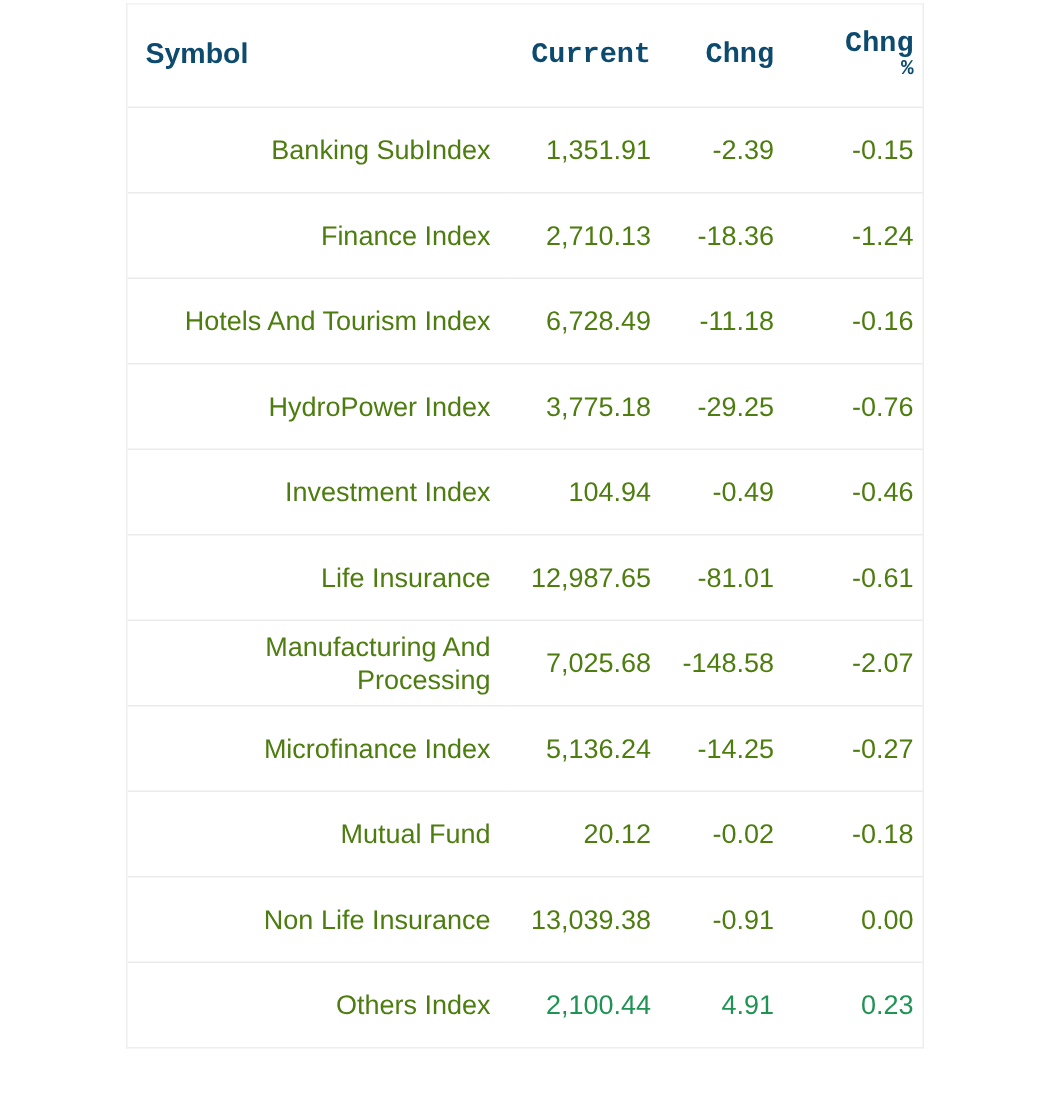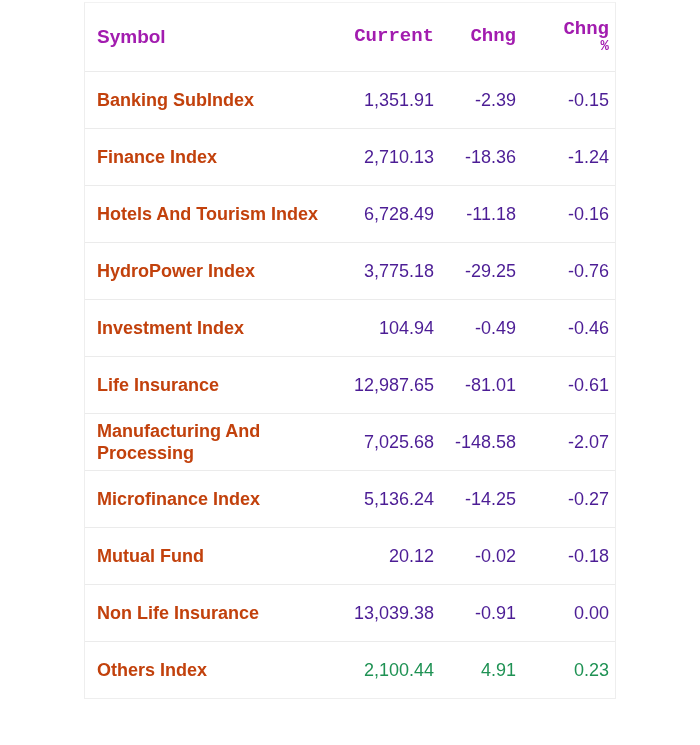--- a/index.html
+++ b/index.html
@@ -33,21 +33,21 @@
   }
 
   table.index-table col.col-symbol  { width: 252px; }
   table.index-table col.col-current { width: 105px; }
   table.index-table col.col-chng    { width: 82px; }
   table.index-table col.col-chngpct { width: 91px; }
 
   thead th {
     font-size: 19px;
     font-weight: bold;
-    color: #a21caf;
+    color: #0c4a6e;
     padding: 0 0 0 0;
     height: 68px;
     vertical-align: middle;
     border-bottom: 1px solid #ebebeb;
     line-height: 1.05;
   }
   thead th.th-symbol {
     text-align: left;
     padding-left: 12px;
   }
@@ -75,36 +75,35 @@
   tbody tr { border-top: 1px solid #ebebeb; }
   tbody tr:first-child { border-top: none; }
 
   tbody td {
     height: 48px;
     vertical-align: middle;
     font-size: 18px;
     padding: 4px 0;
   }
   td.cell-symbol {
-    text-align: left;
+    text-align: right;
     padding-left: 12px;
     padding-right: 10px;
-    color: #c2410c;
+    color: #4d7c0f;
     line-height: 1.25;
-    font-weight: bold;
   }
   td.cell-num {
     text-align: right;
     padding-right: 8px;
     white-space: nowrap;
   }
   td.cell-chngpct {
     padding-right: 6px;
   }
-  .val-down { color: #4c1d95; }
+  .val-down { color: #4d7c0f; }
   .val-up   { color: #1f9254; }
 </style>
 </head>
 <body>
 
 <div id="index-table-card">
   <table class="index-table">
     <colgroup>
       <col class="col-symbol">
       <col class="col-current">

